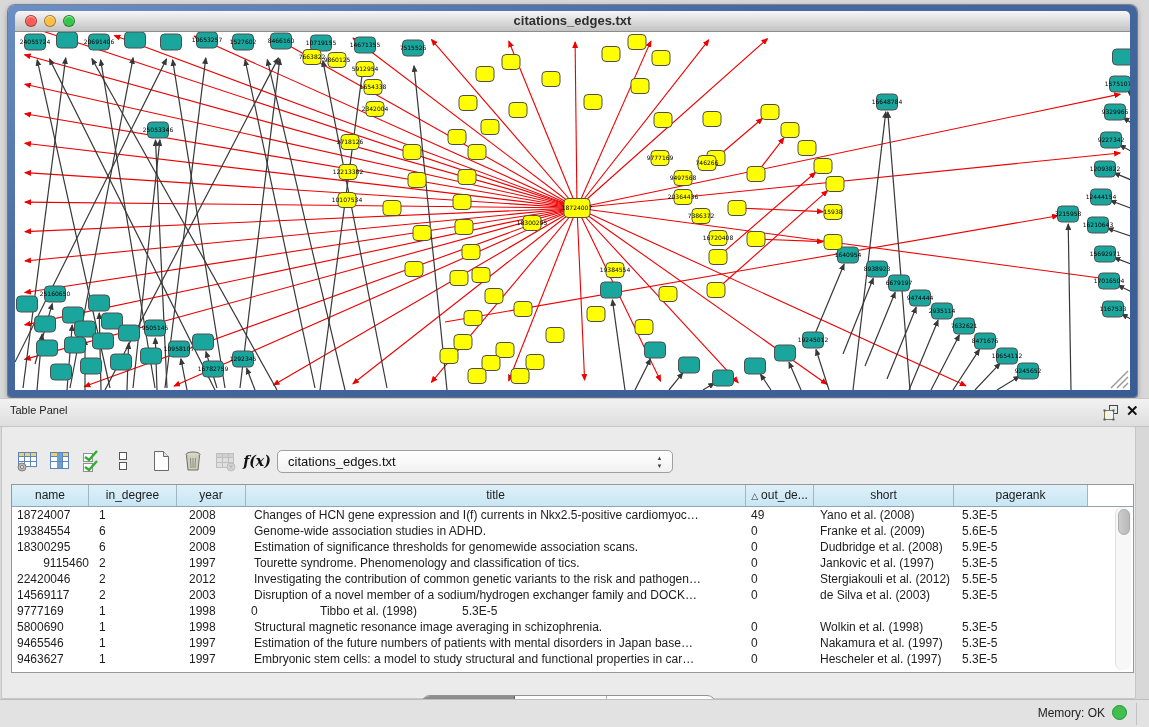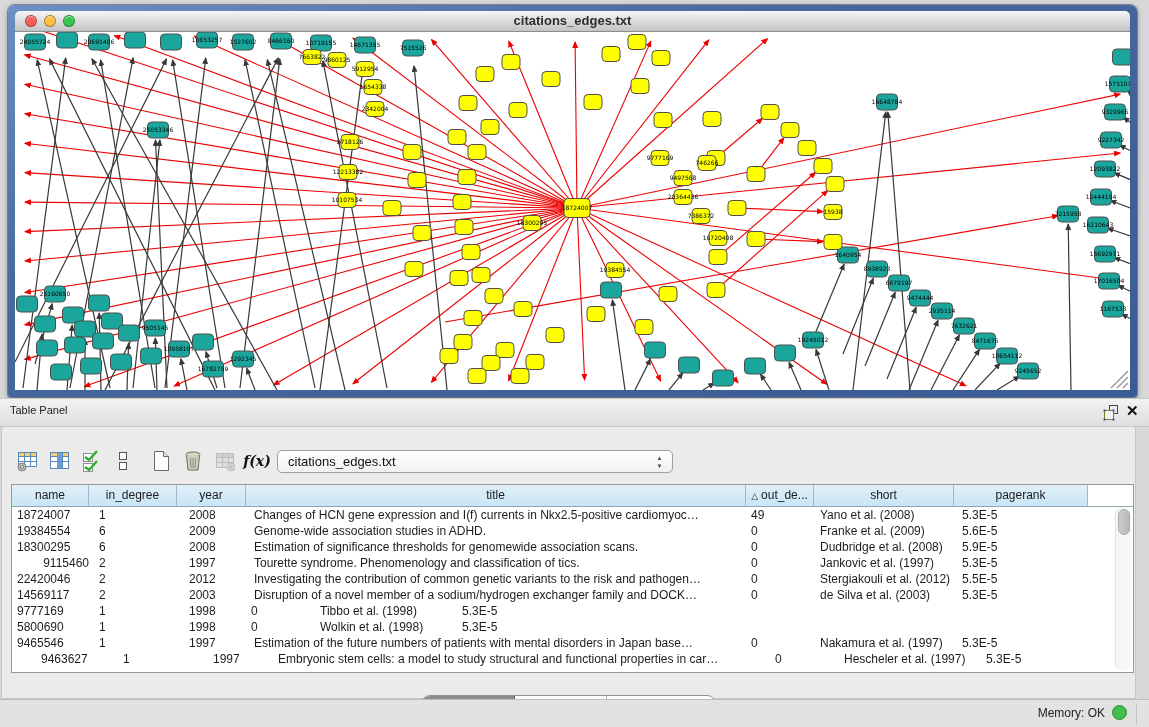--- a/index.html
+++ b/index.html
@@ -569,35 +569,36 @@
           <div class="td" style="width: 88px; padding-left: 10px;">1</div>
           <div class="td" style="width: 69px; padding-left: 12px;">1998</div>
           <div class="td" style="width: 68px; padding-left: 5px;">0</div>
           <div class="td" style="width: 140px; padding-left: 6px;">Tibbo et al. (1998)</div>
           <div class="td" style="width: 134px; padding-left: 8px;">5.3E-5</div>
         </div>
         <div class="trow">
           <div class="td" style="width: 77px; padding-left: 5px;">5800690</div>
           <div class="td" style="width: 88px; padding-left: 10px;">1</div>
           <div class="td" style="width: 69px; padding-left: 12px;">1998</div>
+          <div class="td" style="width: 500px; padding-left: 8px;">Structural magnetic resonance image averaging in schizophrenia.</div>
           <div class="td" style="width: 68px; padding-left: 5px;">0</div>
           <div class="td" style="width: 140px; padding-left: 6px;">Wolkin et al. (1998)</div>
           <div class="td" style="width: 134px; padding-left: 8px;">5.3E-5</div>
         </div>
         <div class="trow">
           <div class="td" style="width: 77px; padding-left: 5px;">9465546</div>
           <div class="td" style="width: 88px; padding-left: 10px;">1</div>
           <div class="td" style="width: 69px; padding-left: 12px;">1997</div>
           <div class="td" style="width: 500px; padding-left: 8px;">Estimation of the future numbers of patients with mental disorders in Japan base…</div>
           <div class="td" style="width: 68px; padding-left: 5px;">0</div>
           <div class="td" style="width: 140px; padding-left: 6px;">Nakamura et al. (1997)</div>
           <div class="td" style="width: 134px; padding-left: 8px;">5.3E-5</div>
         </div>
         <div class="trow">
-          <div class="td" style="width: 77px; padding-left: 5px; margin-left: 24px;">9463627</div>
+          <div class="td" style="width: 77px; padding-left: 5px;">9463627</div>
           <div class="td" style="width: 88px; padding-left: 10px;">1</div>
           <div class="td" style="width: 69px; padding-left: 12px;">1997</div>
           <div class="td" style="width: 500px; padding-left: 8px;">Embryonic stem cells: a model to study structural and functional properties in car…</div>
           <div class="td" style="width: 68px; padding-left: 5px;">0</div>
           <div class="td" style="width: 140px; padding-left: 6px;">Hescheler et al. (1997)</div>
           <div class="td" style="width: 134px; padding-left: 8px;">5.3E-5</div>
         </div>
       </div>
     <div class="vscroll">
       <div class="vthumb"></div>

